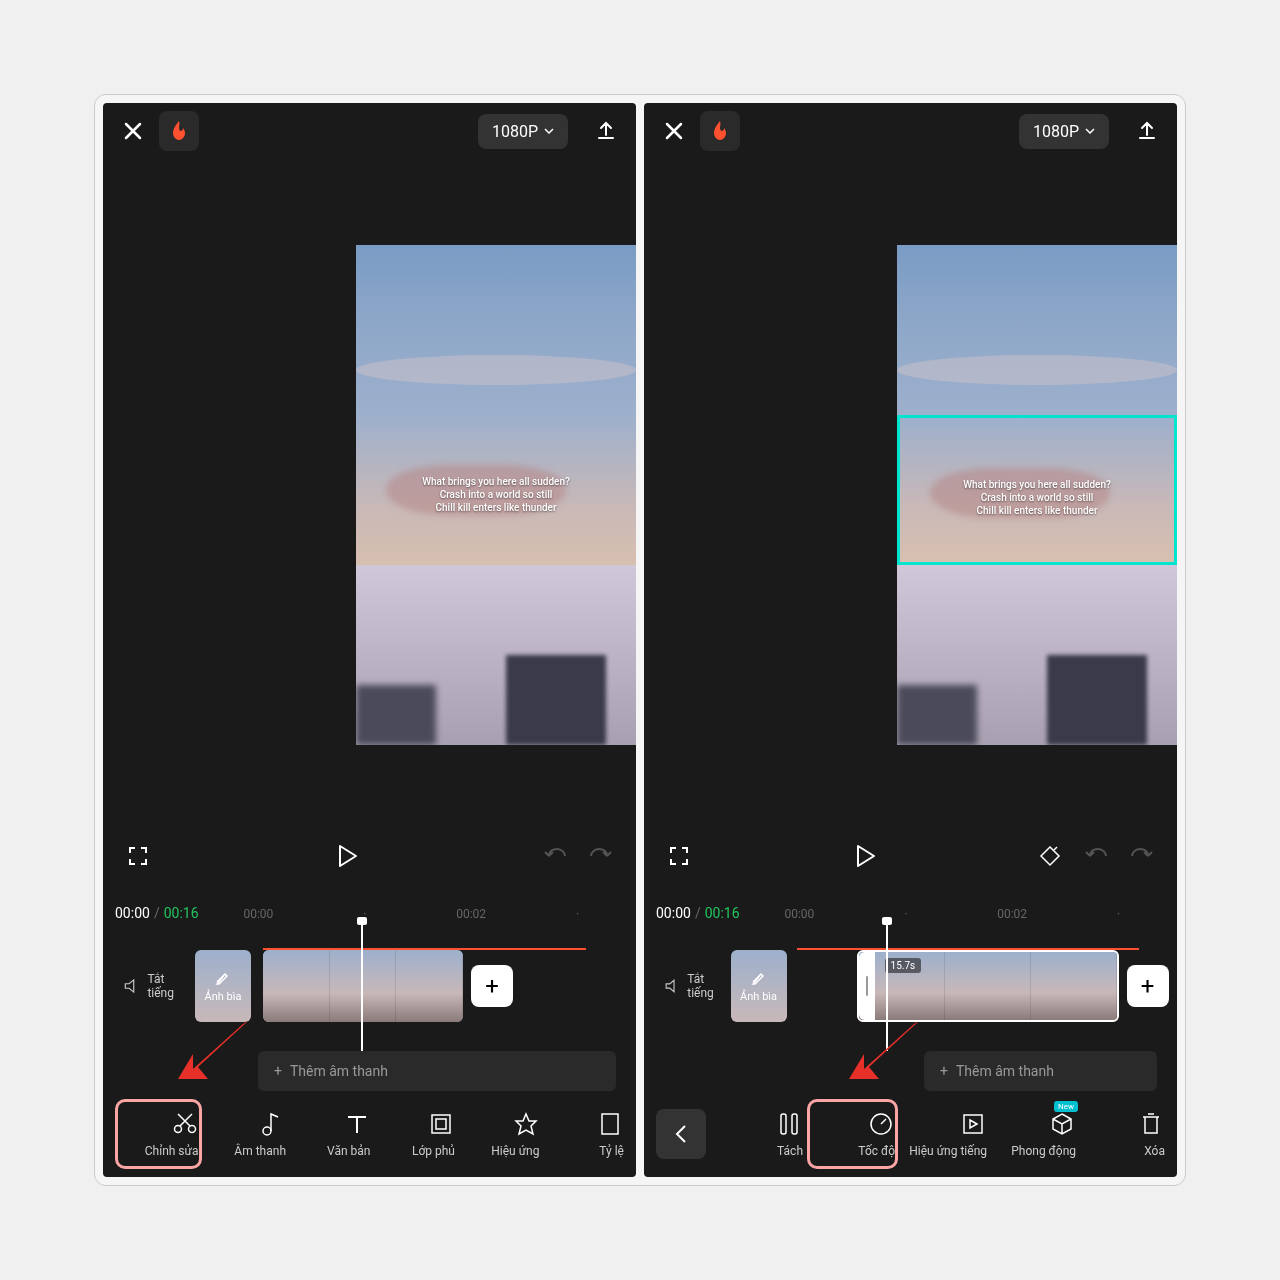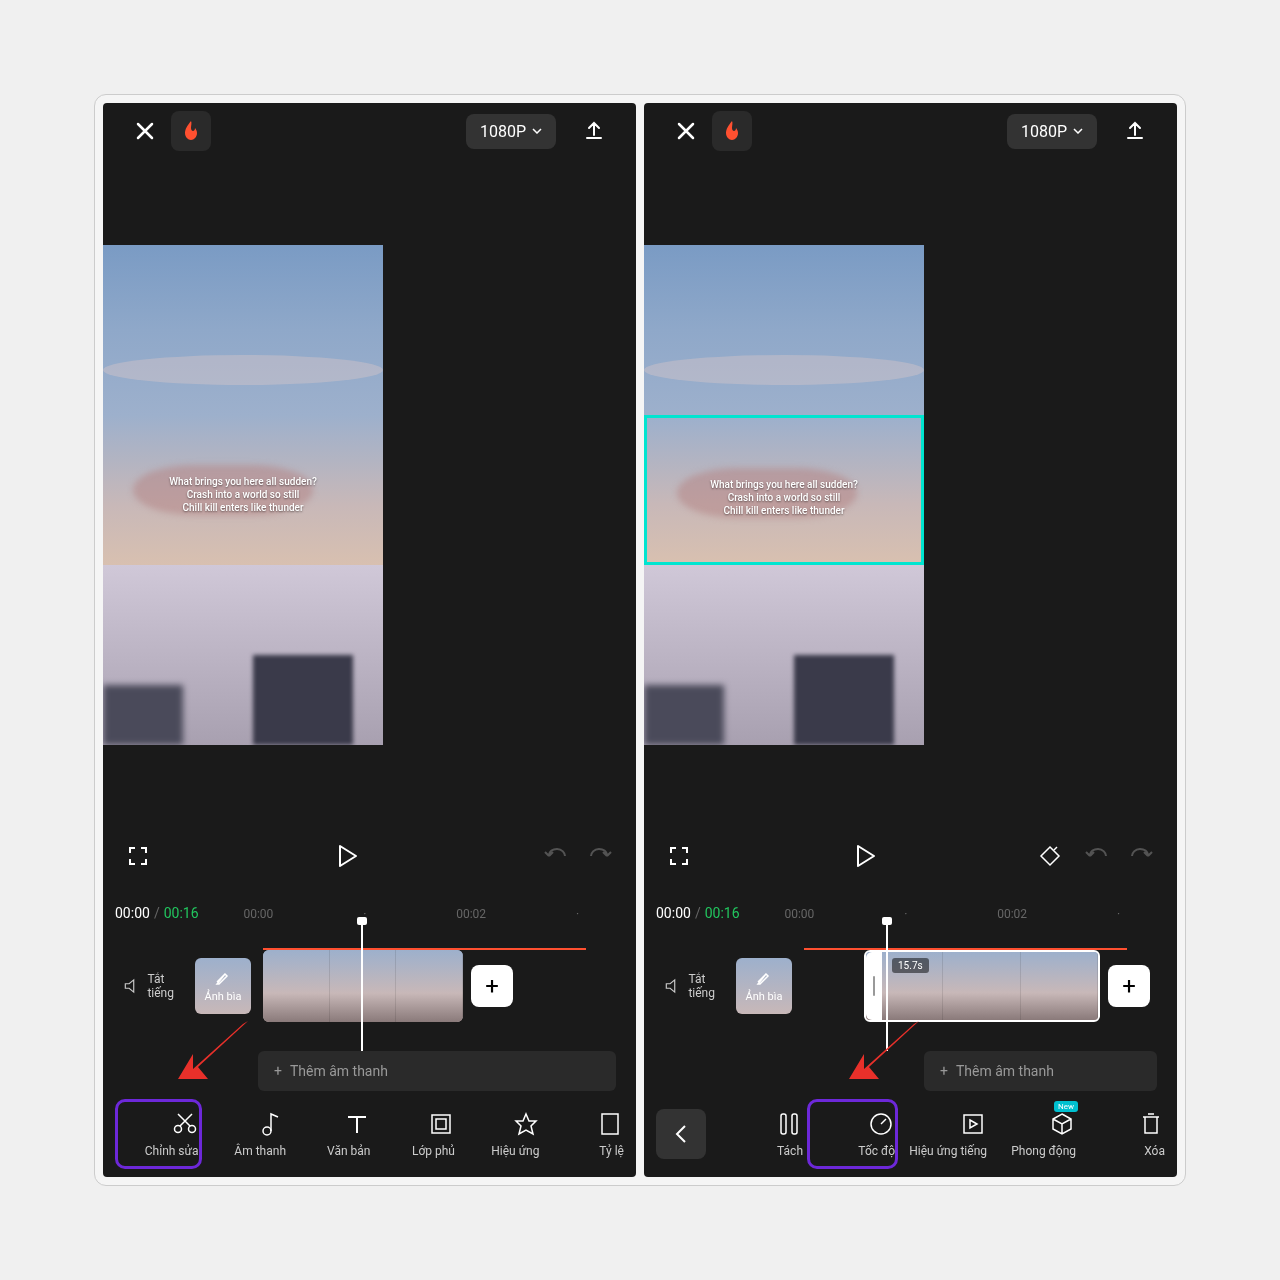--- a/index.html
+++ b/index.html
@@ -1,25 +1,25 @@
 <!DOCTYPE html>
 <html><head>
 <meta charset="utf-8">
 <style>
 *{margin:0;padding:0;box-sizing:border-box;font-family:-apple-system,BlinkMacSystemFont,"Segoe UI",Roboto,sans-serif}
 body{background:#f0f0f0;display:flex;justify-content:center;align-items:center;min-height:100vh}
 .container{width:1092px;height:1092px;background:#f5f5f5;border:1px solid #ccc;border-radius:12px;padding:8px;display:flex;gap:8px}
 .panel{flex:1;background:#1a1a1a;border-radius:4px;display:flex;flex-direction:column;overflow:hidden;position:relative}
-.top-bar{height:56px;display:flex;align-items:center;padding:0 28px;gap:12px}
+.top-bar{height:56px;display:flex;align-items:center;padding:0 16px;gap:12px}
 .close-btn{width:28px;height:28px;display:flex;align-items:center;justify-content:center;cursor:pointer}
 .flame-btn{width:40px;height:40px;background:#2a2a2a;border-radius:8px;display:flex;align-items:center;justify-content:center}
 .spacer{flex:1}
 .resolution-btn{background:#333;padding:8px 14px;border-radius:8px;color:#fff;font-size:16px;display:flex;align-items:center;gap:6px}
 .export-btn{width:28px;height:28px;display:flex;align-items:center;justify-content:center;margin-left:12px}
-.preview-area{flex:1;display:flex;align-items:center;justify-content:flex-start;padding:10px 0}
+.preview-area{flex:1;display:flex;align-items:center;justify-content:flex-end;padding:10px 0}
 .preview-canvas{width:280px;height:500px;background:#333;position:relative;overflow:hidden}
 .sky-top{position:absolute;top:0;left:0;right:0;height:170px;background:linear-gradient(180deg,#7a9bc4 0%,#8fa8c9 50%,#9db0cc 100%)}
 .cloud-top{position:absolute;top:110px;left:0;right:0;height:30px;background:rgba(220,200,200,0.4);border-radius:50%}
 .sky-mid{position:absolute;top:170px;left:0;right:0;height:150px;background:linear-gradient(180deg,#9db0cc 0%,#c8b8b8 60%,#d8c0b0 100%)}
 .sky-mid.selected{border:3px solid #00e5d0}
 .cloud-mid{position:absolute;top:50px;left:30px;width:180px;height:50px;background:rgba(180,130,130,0.5);border-radius:40%/60%;filter:blur(3px)}
 .text-overlay{position:absolute;top:60px;left:0;right:0;text-align:center;color:#fff;font-size:10px;line-height:1.3;font-weight:500;text-shadow:0 1px 2px rgba(0,0,0,0.5)}
 .sky-bottom{position:absolute;top:320px;left:0;right:0;bottom:0;background:linear-gradient(180deg,#d0c8d8 0%,#a8a0b0 100%)}
 .building{position:absolute;bottom:0;right:30px;width:100px;height:90px;background:#3a3a4a;filter:blur(2px)}
 .building2{position:absolute;bottom:0;left:0;width:80px;height:60px;background:#4a4a5a;filter:blur(3px)}
@@ -29,36 +29,36 @@
 .undo-btn,.redo-btn{width:30px;height:30px;display:flex;align-items:center;justify-content:center;opacity:0.4}
 .keyframe-btn{width:30px;height:30px;display:flex;align-items:center;justify-content:center}
 .time-row{height:40px;display:flex;align-items:flex-end;padding:0 12px;font-size:14px}
 .time-current{color:#fff}
 .time-sep{color:#666;margin:0 4px}
 .time-total{color:#22c55e}
 .time-marks{flex:1;display:flex;justify-content:space-around;color:#666;font-size:12px}
 .timeline-area{height:130px;position:relative;padding:0 20px;display:flex;align-items:center;gap:10px}
 .mute-col{display:flex;flex-direction:row;align-items:center;gap:6px;color:#ccc;font-size:12px;width:60px}
 .cover-col{display:flex;flex-direction:column;align-items:center;gap:6px;width:60px}
-.cover-thumb{width:56px;height:56px;background:linear-gradient(180deg,#9db0cc,#c8b8b8);border-radius:6px;display:flex;flex-direction:column;align-items:center;justify-content:center;color:#fff;font-size:11px;gap:4px}
+.cover-thumb{width:56px;height:72px;background:linear-gradient(180deg,#9db0cc,#c8b8b8);border-radius:6px;display:flex;flex-direction:column;align-items:center;justify-content:center;color:#fff;font-size:11px;gap:4px}
 .playhead{position:absolute;top:0;bottom:0;left:258px;width:2px;background:#fff;z-index:5}
 .playhead::before{content:'';position:absolute;top:-4px;left:-4px;width:10px;height:8px;background:#fff;border-radius:2px}
 .clip-track{flex:1;height:72px;position:relative;display:flex}
 .clip{height:100%;background:linear-gradient(180deg,#9db0cc,#c8b8b8);border-radius:6px;position:relative;overflow:hidden;display:flex}
 .clip.selected{border:2px solid #fff}
 .clip-frame{flex:1;background:linear-gradient(180deg,#9db0cc 0%,#c8b8b8 60%,#8a7a7a 100%);border-right:1px solid rgba(0,0,0,0.1)}
 .clip-handle{position:absolute;left:0;top:0;bottom:0;width:16px;background:#fff;border-radius:6px 0 0 6px;display:flex;align-items:center;justify-content:center}
 .clip-handle::after{content:'';width:2px;height:20px;background:#999;border-radius:1px}
 .clip-duration{position:absolute;top:6px;left:26px;background:rgba(0,0,0,0.5);padding:2px 6px;border-radius:3px;color:#fff;font-size:10px}
 .progress-line{position:absolute;top:-2px;left:0;right:30px;height:2px;background:#ff5030}
 .add-btn{width:42px;height:42px;background:#fff;border-radius:8px;display:flex;align-items:center;justify-content:center;font-size:24px;color:#000;align-self:center;margin-left:8px}
 .add-audio-row{height:40px;margin:0 20px 0 155px;background:#2a2a2a;border-radius:6px;display:flex;align-items:center;padding:0 16px;color:#999;font-size:14px;gap:8px}
 .bottom-toolbar{height:86px;display:flex;align-items:center;padding:0 12px;gap:4px;margin-top:auto}
 .tool-item{flex:1;display:flex;flex-direction:column;align-items:flex-end;justify-content:center;gap:6px;color:#ccc;font-size:12px;height:70px;border-radius:10px;position:relative}
-.tool-item.highlighted{border:3px solid #6d28d9}
+.tool-item.highlighted{border:3px solid #fca5a5}
 .tool-icon{width:28px;height:28px;display:flex;align-items:center;justify-content:center}
 .back-tool{width:50px;height:50px;background:#333;border-radius:8px;display:flex;align-items:center;justify-content:center;margin-right:8px}
 .new-badge{position:absolute;top:2px;right:-2px;background:#00c0d0;color:#fff;font-size:8px;padding:1px 4px;border-radius:3px}
 .red-arrow{position:absolute;width:90px;height:90px;z-index:20;pointer-events:none}
 svg{display:block}
 </style>
 </head>
 <body>
 
 <div class="container">
@@ -336,21 +336,21 @@
       <div class="cover-col">
         <div class="cover-thumb">
           <svg width="16" height="16" viewBox="0 0 16 16">
               <path d="M2 12 L10 4 M10 4 L12 6 L4 14 L2 14 Z" stroke="#fff" stroke-width="1.5" fill="none"></path>
             </svg>
           <span>Ảnh bìa</span>
         </div>
       </div>
       <div class="clip-track">
         <div class="progress-line"></div>
-        <div class="clip selected" style="width:236px;margin-left:60px">
+        <div class="clip selected" style="width:262px;margin-left:60px">
           <div class="clip-handle"></div>
           <div class="clip-duration">15.7s</div>
           <div class="clip-frame"></div>
             <div class="clip-frame"></div>
             <div class="clip-frame"></div>
         </div>
         <div class="add-btn">+</div>
       </div>
     </div>
 

